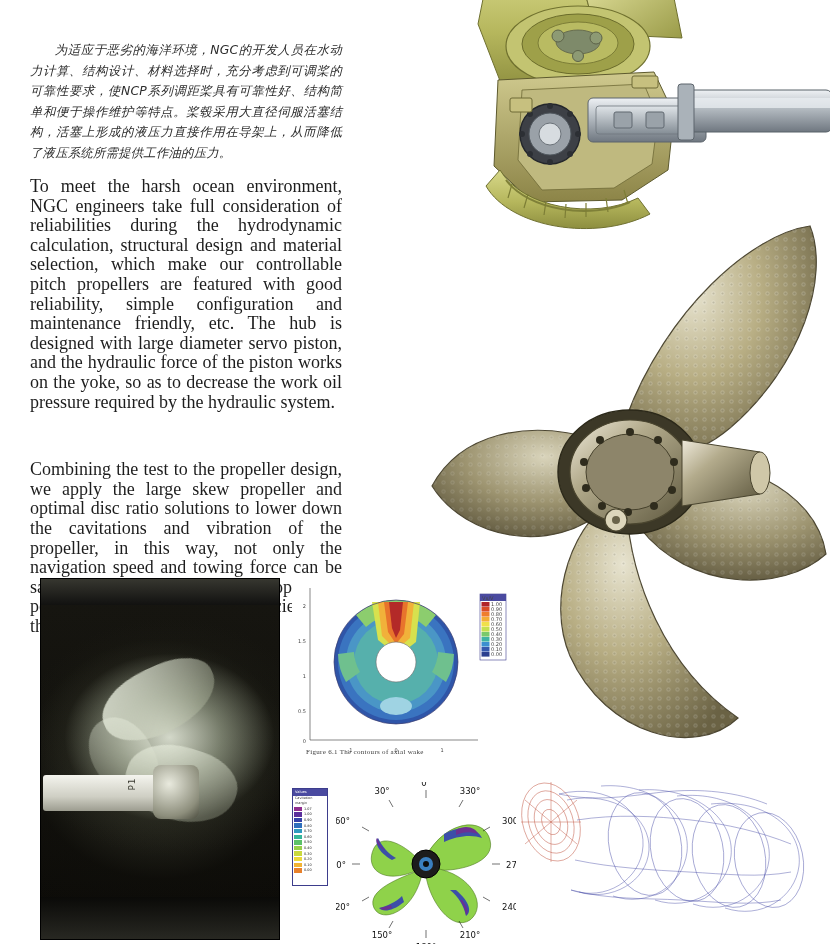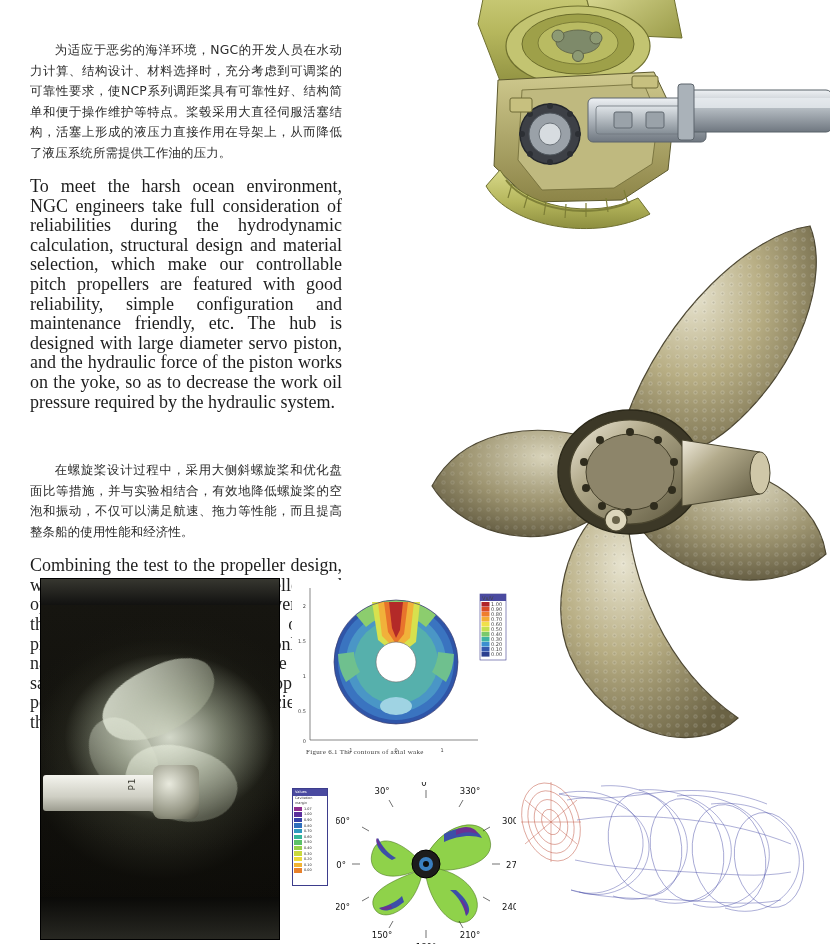--- a/index.html
+++ b/index.html
@@ -26,20 +26,21 @@
   .para-cn {
     font-family: "DejaVu Sans", sans-serif;
     font-size: 12.4px;
     line-height: 20.5px;
     text-align: justify;
     text-justify: inter-ideograph;
     text-indent: 2em;
     color: #2b2b2b;
     margin: 0 0 14px 0;
     letter-spacing: 0.2px;
+    font-style: italic;
   }
   .para-en {
     font-family: "Liberation Serif", serif;
     font-size: 18px;
     line-height: 19.6px;
     text-align: justify;
     color: #1d1d1d;
     margin: 0;
   }
   .block-gap { height: 48px; }
@@ -209,21 +210,20 @@
     height: 190px;
   }
 </style>
 </head>
 <body>
 
 <div class="text-col">
   <p class="para-cn">为适应于恶劣的海洋环境，NGC的开发人员在水动力计算、结构设计、材料选择时，充分考虑到可调桨的可靠性要求，使NCP系列调距桨具有可靠性好、结构简单和便于操作维护等特点。桨毂采用大直径伺服活塞结构，活塞上形成的液压力直接作用在导架上，从而降低了液压系统所需提供工作油的压力。</p>
   <p class="para-en">To meet the harsh ocean environment, NGC engineers take full consideration of reliabilities during the hydrodynamic calculation, structural design and material selection, which make our controllable pitch propellers are featured with good reliability, simple configuration and maintenance friendly, etc. The hub is designed with large diameter servo piston, and the hydraulic force of the piston works on the yoke, so as to decrease the work oil pressure required by the hydraulic system.</p>
   <div class="block-gap"></div>
-  <p class="para-cn">在螺旋桨设计过程中，采用大侧斜螺旋桨和优化盘面比等措施，并与实验相结合，有效地降低螺旋桨的空泡和振动，不仅可以满足航速、拖力等性能，而且提高整条船的使用性能和经济性。</p>
   <p class="para-en">Combining the test to the propeller design, we apply the large skew propeller and optimal disc ratio solutions to lower down the cavitations and vibration of the propeller, in this way, not only the navigation speed and towing force can be satisfied, but also the operation performance and economical efficiency of the ship is improved.</p>
 </div>
 
 <div class="hub-art">
   <svg width="448" height="250" viewBox="0 0 448 250">
     <defs>
       <linearGradient id="olive" x1="0" y1="0" x2="0" y2="1">
         <stop offset="0%" stop-color="#d8d98a"></stop>
         <stop offset="55%" stop-color="#b5b65c"></stop>
         <stop offset="100%" stop-color="#8d8e3f"></stop>

